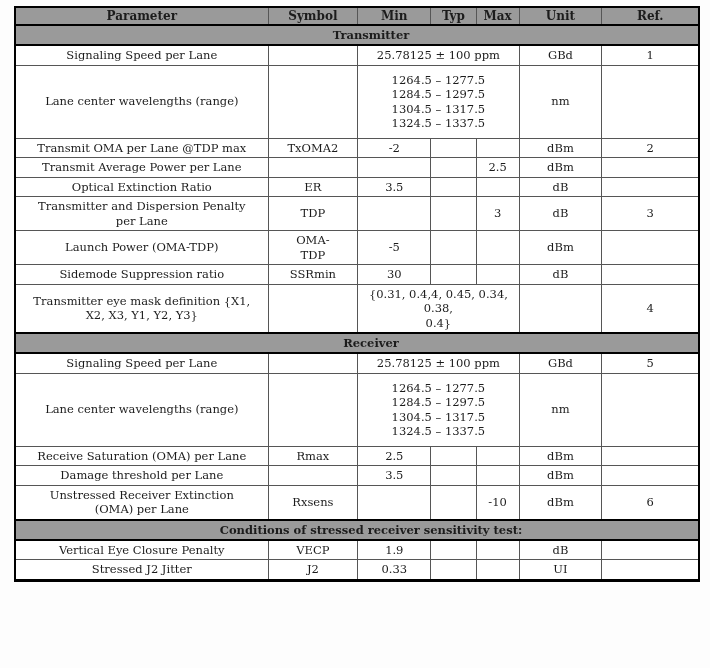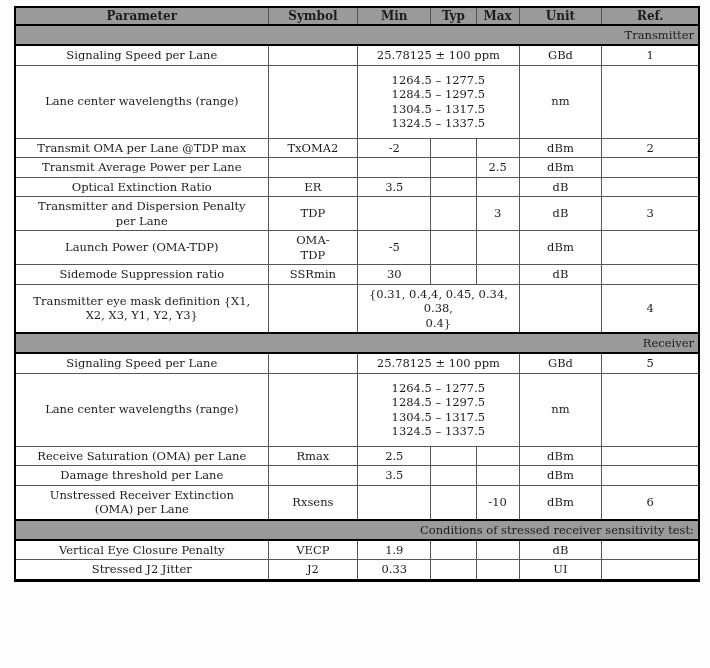--- a/index.html
+++ b/index.html
@@ -35,22 +35,22 @@
     background:#9a9a9a;
     font-weight:bold;
     font-size:12px;
     line-height:14px;
     border-bottom:2px solid #000;
     border-top:1px solid #000;
     padding:1px 2px;
   }
   tr.section td{
     background:#9a9a9a;
-    font-weight:normal;
-    text-align:right;
+    font-weight:bold;
+    text-align:center;
     padding-left:32px;
     border-top:2px solid #000;
     border-bottom:2px solid #000;
     line-height:14px;
   }
   td.param{
     text-align:left;
     padding-left:24px;
   }
   tr.tall td{

